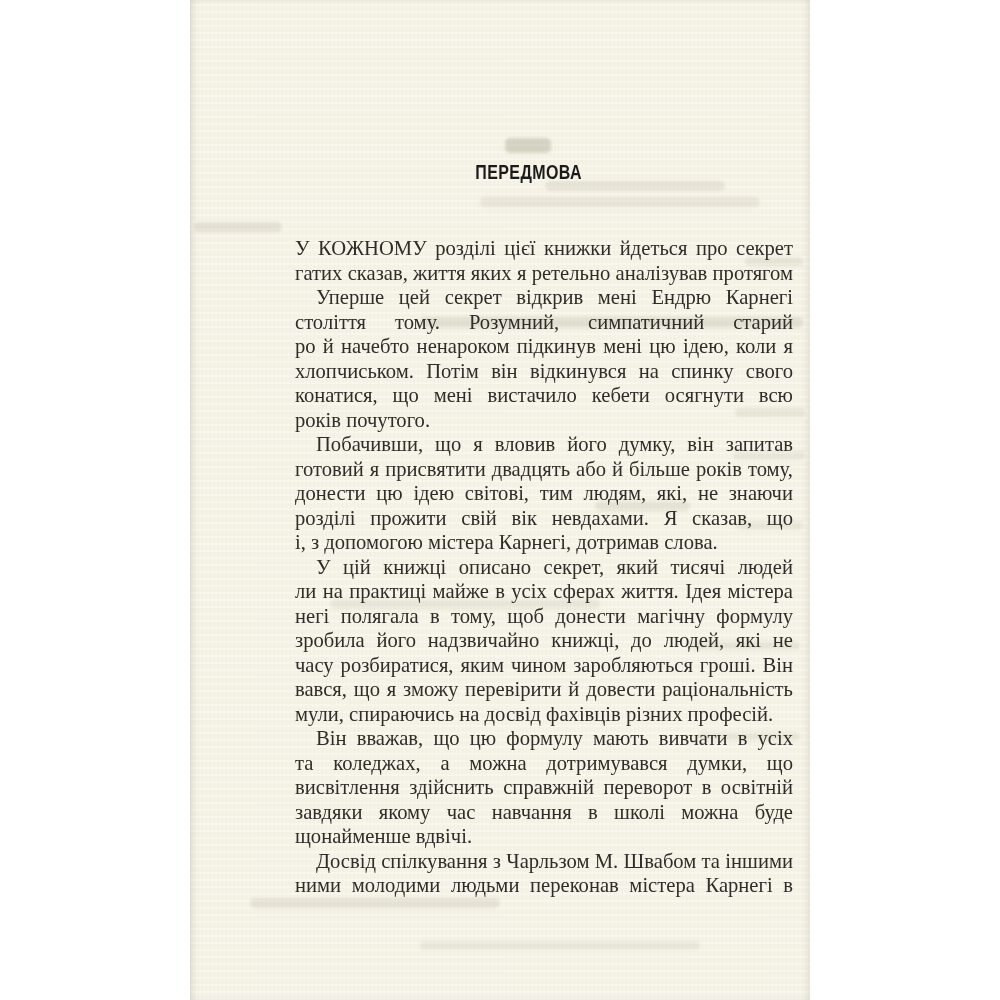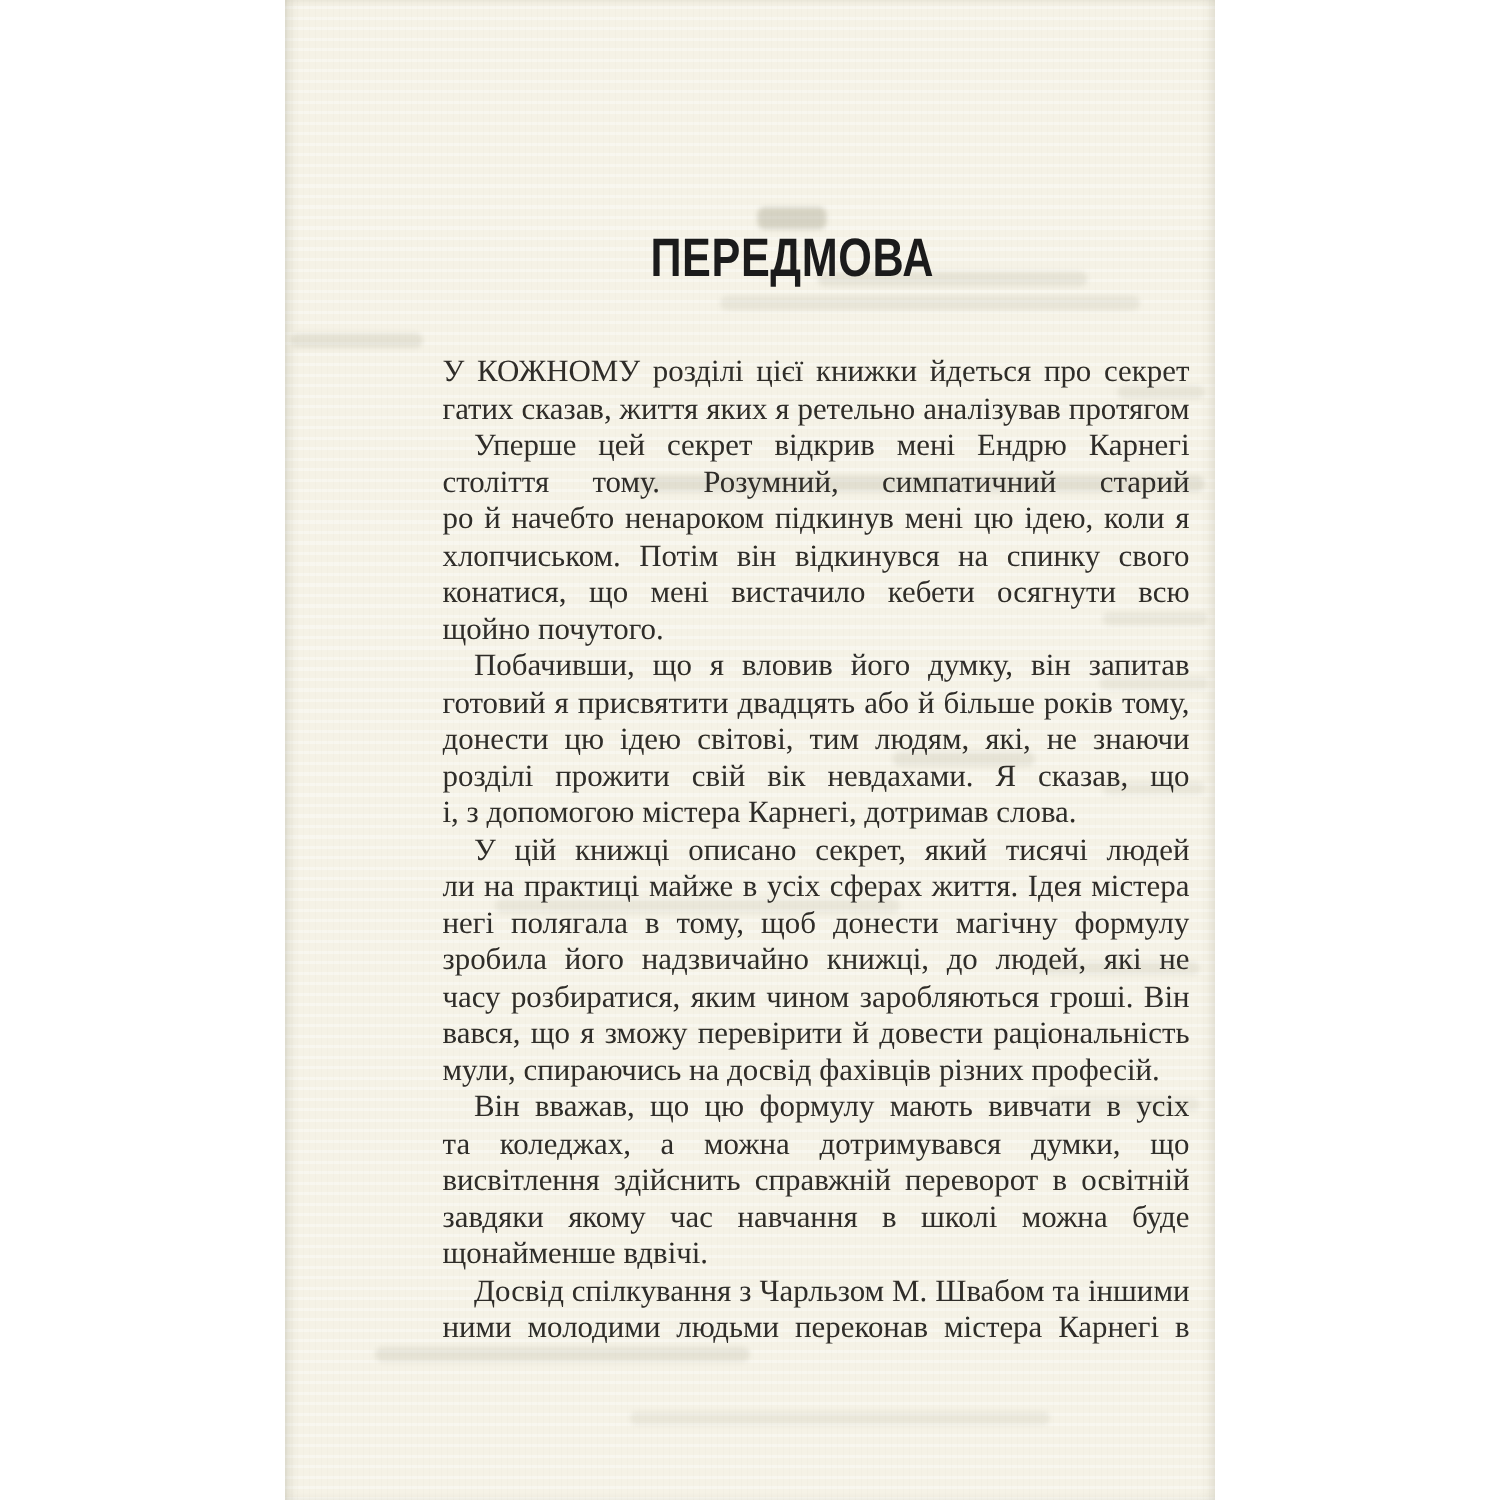--- a/index.html
+++ b/index.html
@@ -32,21 +32,21 @@
       inset 5px 0 9px -5px rgba(90,85,60,0.28),
       inset -5px 0 9px -5px rgba(90,85,60,0.22);
   }
   .title{
     position:absolute;
     left:62px;top:158px;
     width:541px;
     text-align:center;
     font-family:"Liberation Sans", sans-serif;
     font-weight:700;
-    font-size:36px;
+    font-size:20px;
     line-height:28px;
     color:var(--title_ink);
     letter-spacing:0.5px;
   }
   .title > span{
     display:inline-block;
     transform:scaleX(0.80);
     transform-origin:50% 50%;
     margin-left:12px;
   }
@@ -109,21 +109,21 @@
     </h1>
 
     <div class="text-block">
         <div class="line">У КОЖНОМУ розділі цієї книжки йдеться про секрет збага-</div>
         <div class="line">гатих сказав, життя яких я ретельно аналізував протягом три-</div>
         <div class="line indent">Уперше цей секрет відкрив мені Ендрю Карнегі понад чверть</div>
         <div class="line">століття тому. Розумний, симпатичний старий шотландець хит-</div>
         <div class="line">ро й начебто ненароком підкинув мені цю ідею, коли я був іще</div>
         <div class="line">хлопчиськом. Потім він відкинувся на спинку свого крісла і з ве-</div>
         <div class="line">конатися, що мені вистачило кебети осягнути всю важливість</div>
-        <div class="line last">щойно почутого.</div>
+        <div class="line last">років почутого.</div>
         <div class="line indent">Побачивши, що я вловив його думку, він запитав думки, чи</div>
         <div class="line">готовий я присвятити двадцять або й більше років тому, щоб</div>
         <div class="line">донести цю ідею світові, тим людям, які, не знаючи секрету,</div>
         <div class="line">розділі прожити свій вік невдахами. Я сказав, що готовий,</div>
         <div class="line last">і, з допомогою містера Карнегі, дотримав слова.</div>
         <div class="line indent">У цій книжці описано секрет, який тисячі людей застосува-</div>
         <div class="line">ли на практиці майже в усіх сферах життя. Ідея містера Кар-</div>
         <div class="line">негі полягала в тому, щоб донести магічну формулу успіху, яка</div>
         <div class="line">зробила його надзвичайно книжці, до людей, які не мають</div>
         <div class="line">часу розбиратися, яким чином заробляються гроші. Він споді-</div>

